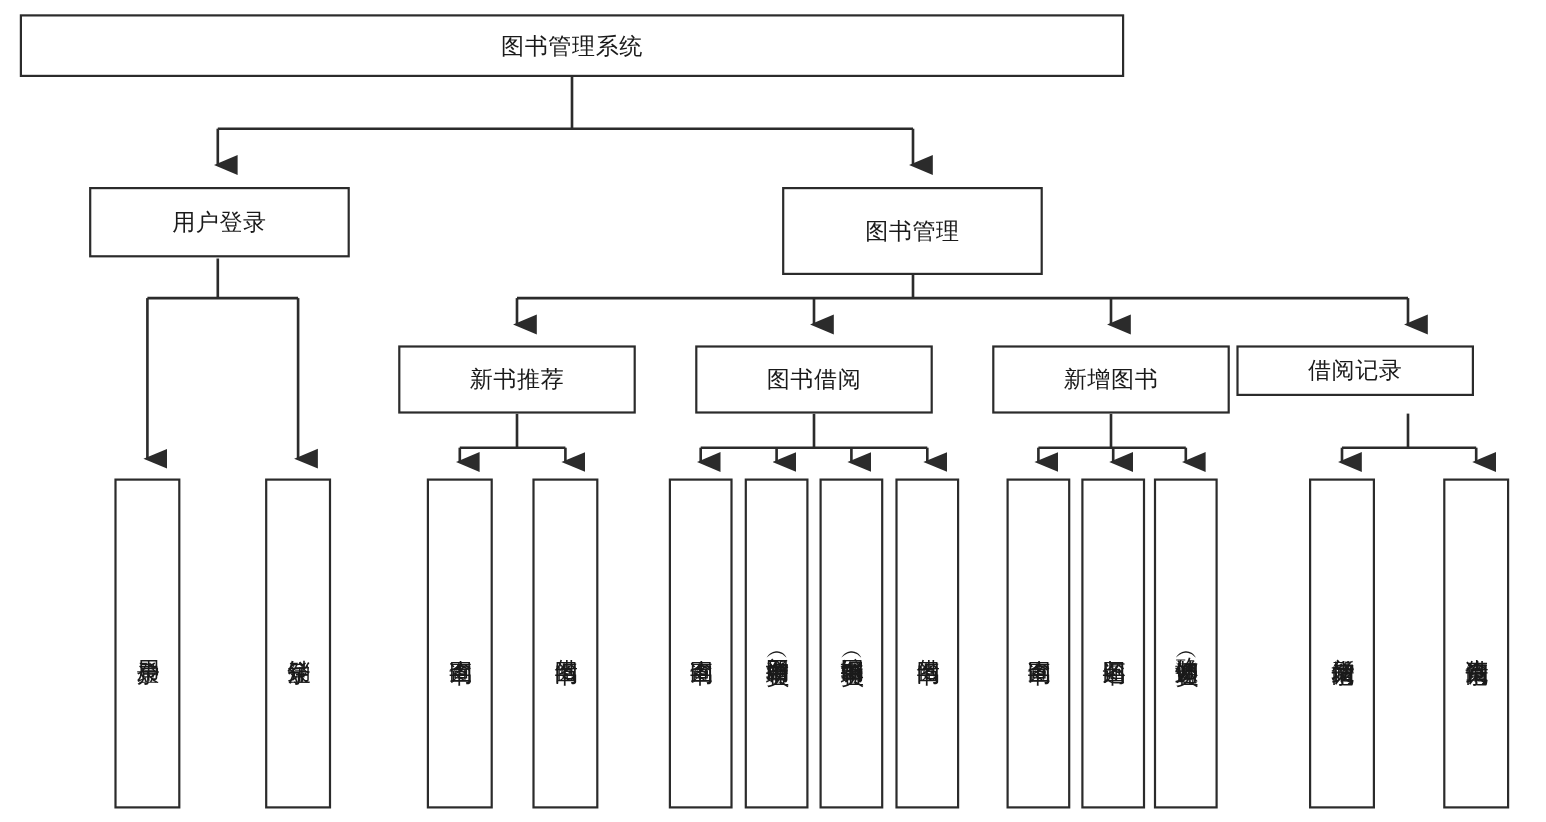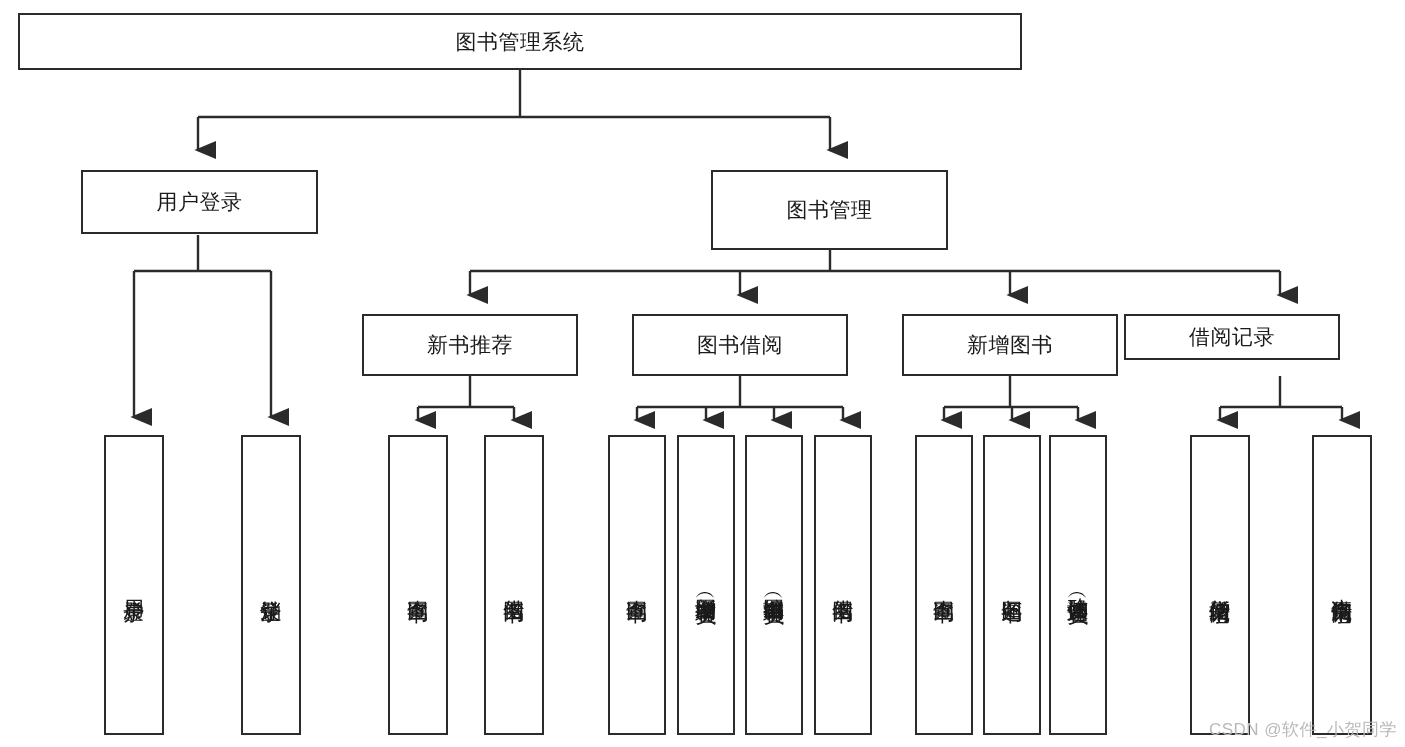--- a/index.html
+++ b/index.html
@@ -181,15 +181,14 @@
     <span class="vlabel">确认归还（管理员）</span>
   </div>
 
   <div class="node v" style="left:1190px; top:435px; width:60px; height:300px;">
     <span class="vlabel">新增借阅记录</span>
   </div>
   <div class="node v" style="left:1312px; top:435px; width:60px; height:300px;">
     <span class="vlabel">查询借阅记录</span>
   </div>
 
-  <div id="watermark">CSDN @软件_小贺同学</div>
 
 </div>
 
 </body></html>

